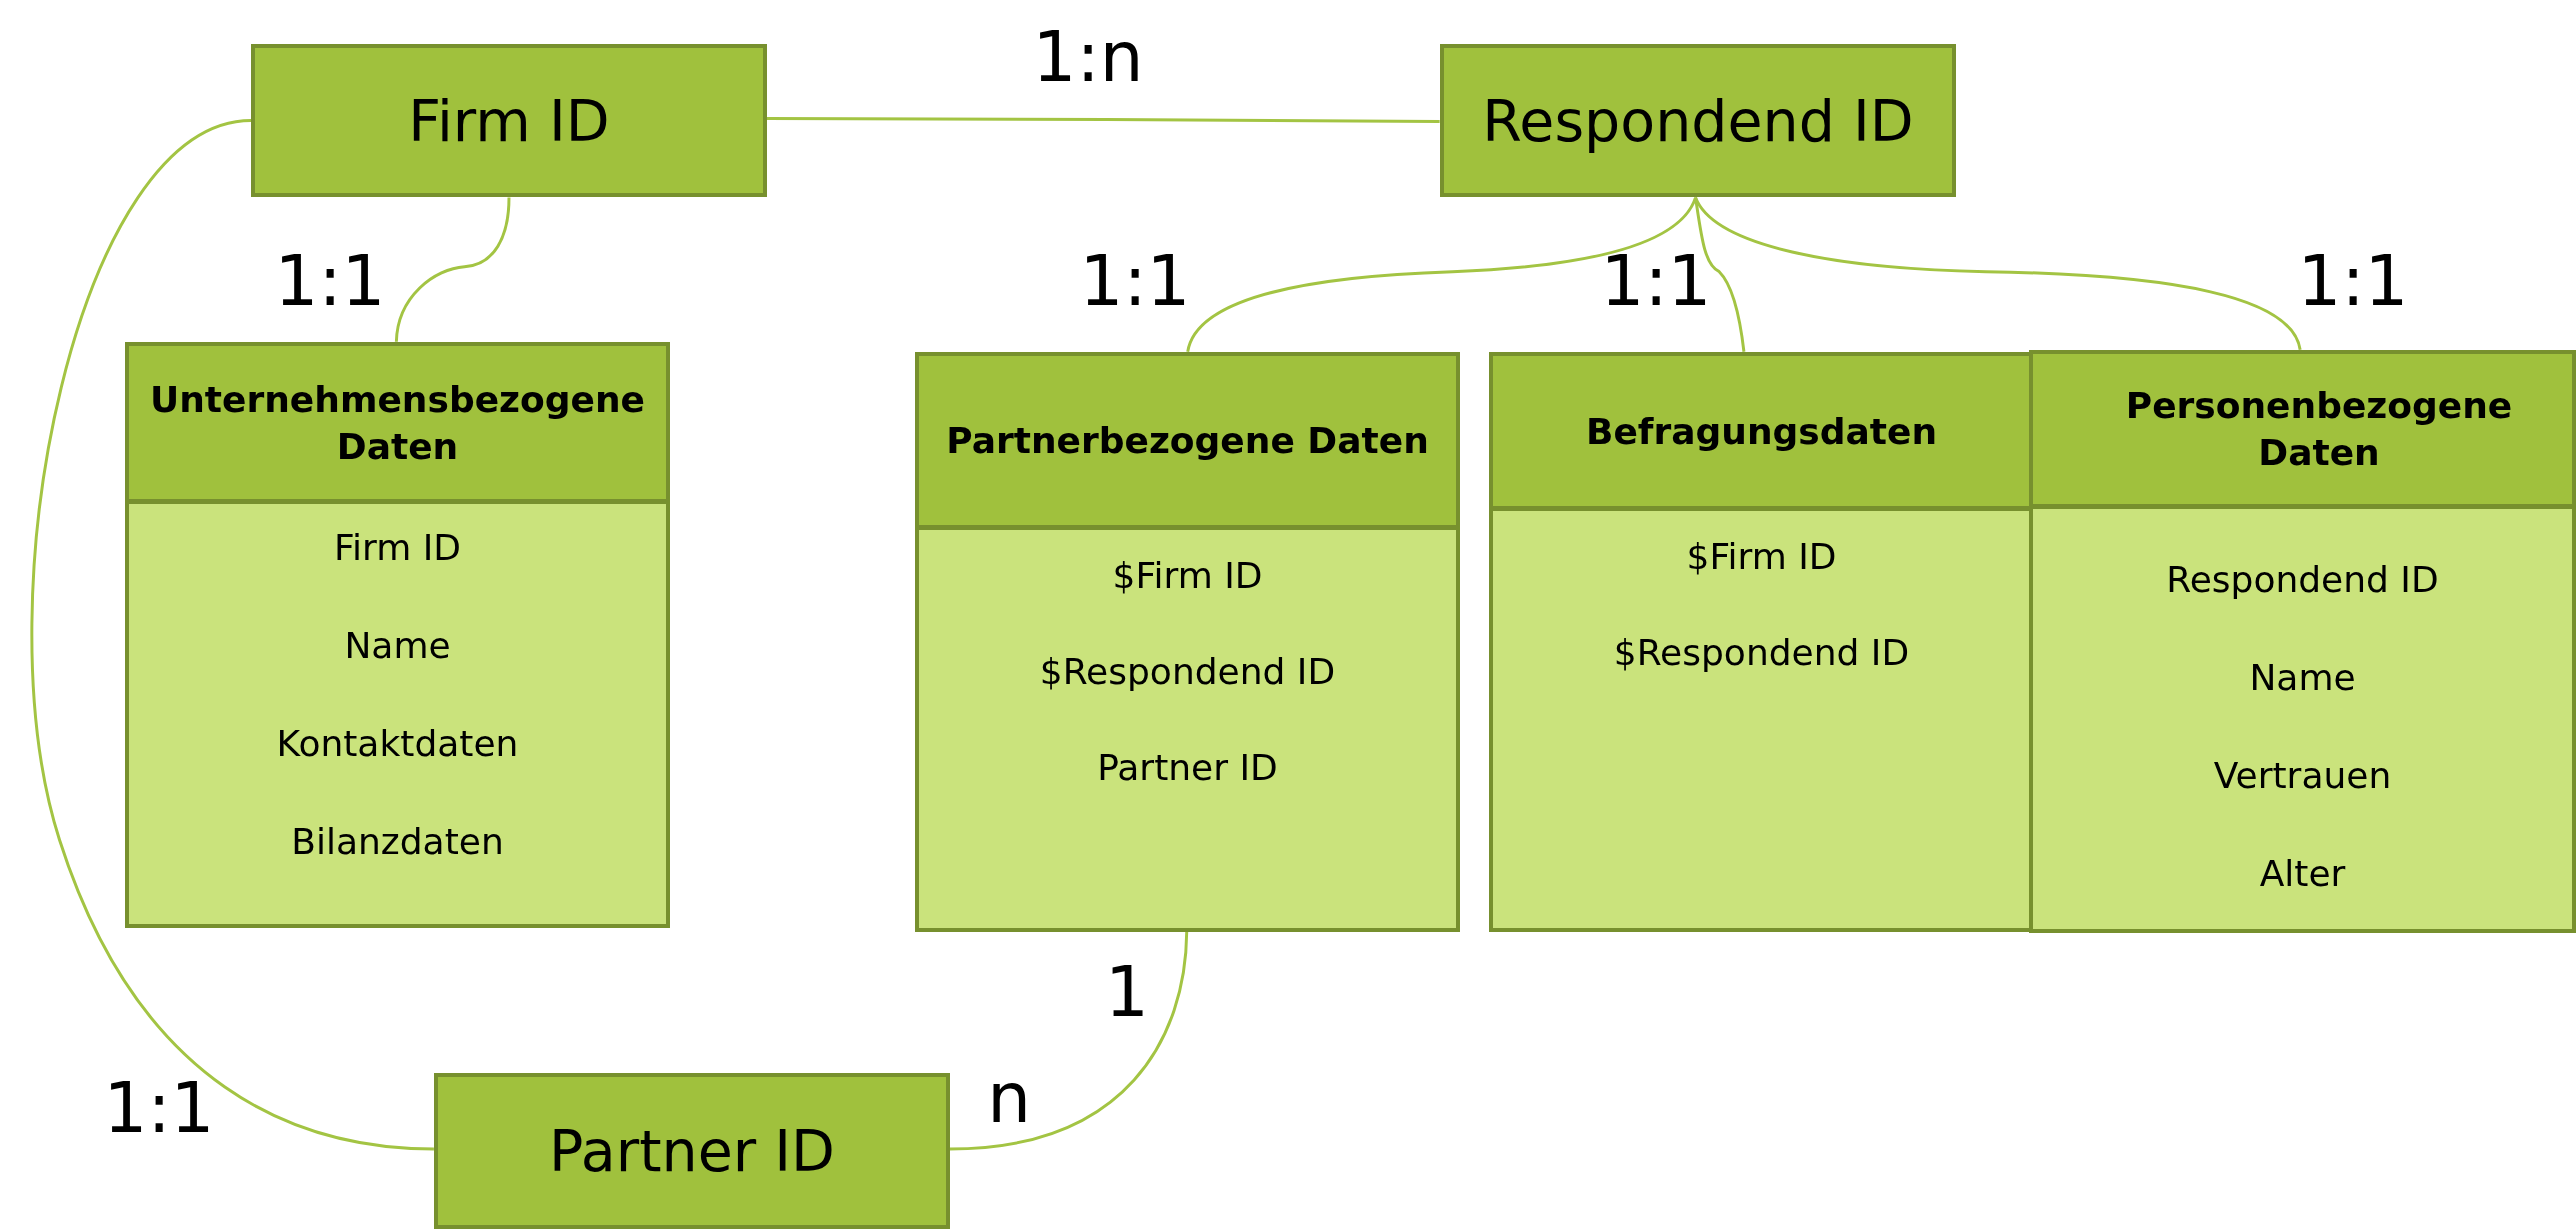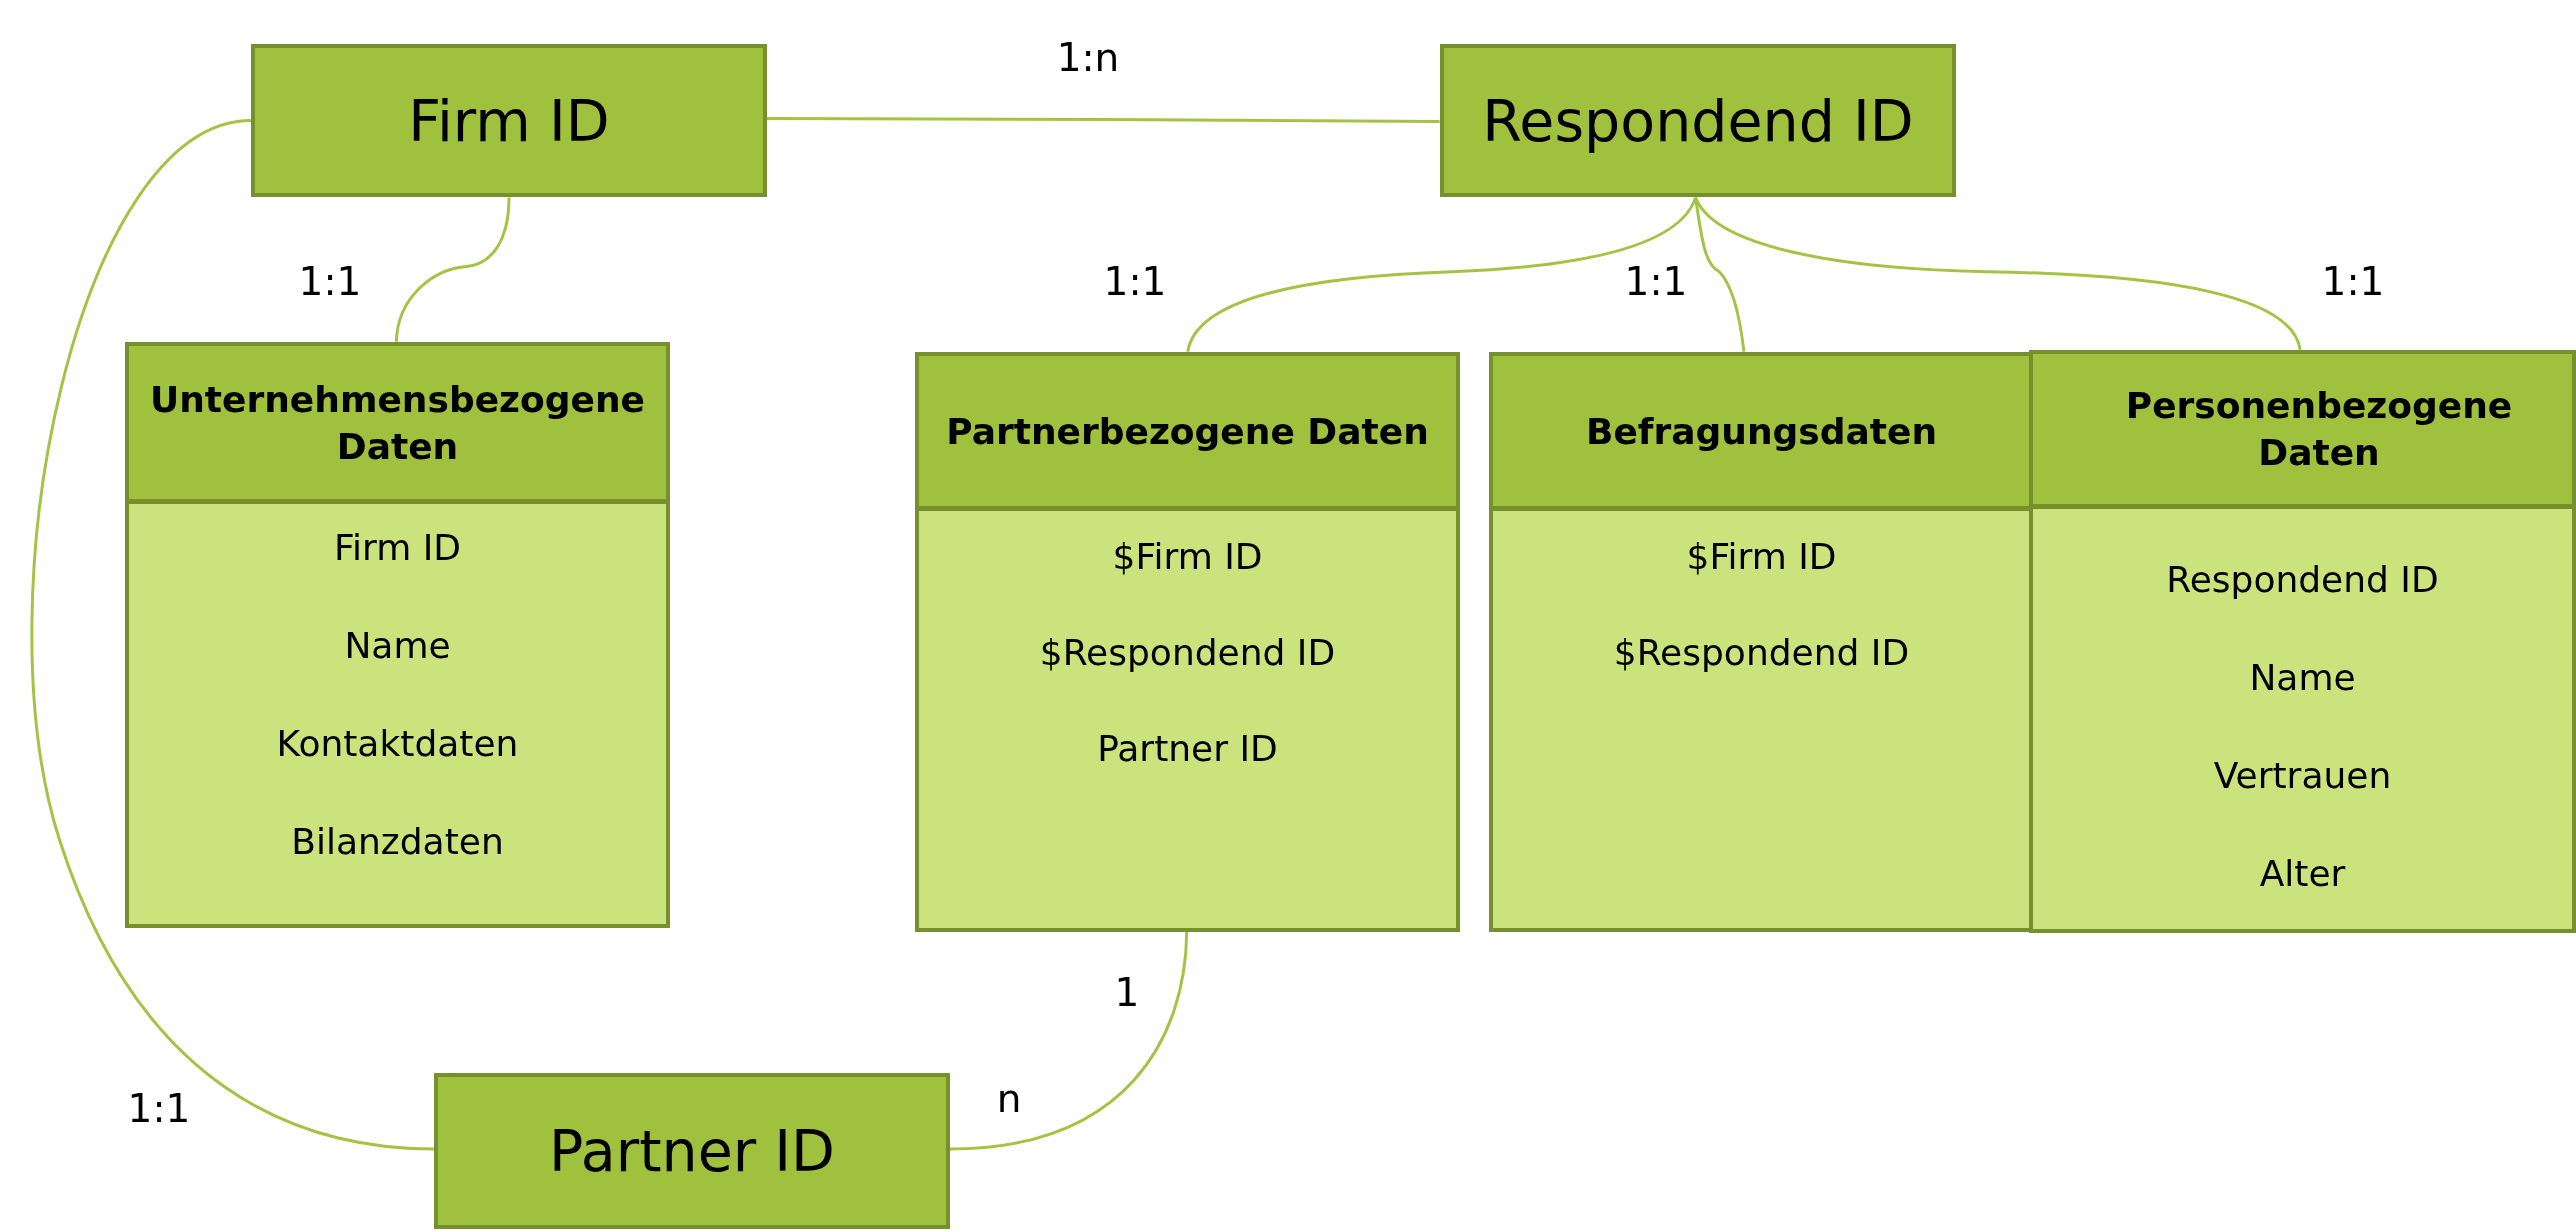--- a/index.html
+++ b/index.html
@@ -9,21 +9,21 @@
   .key-box { position:absolute; background:#a0c13d; border:4px solid #77902e;
              box-sizing:border-box; display:flex; align-items:center; justify-content:center;
              font-size:57px; }
   .entity { position:absolute; box-sizing:border-box; border:4px solid #77902e; background:#cae37c; }
   .entity .head { background:#a0c13d; border-bottom:5px solid #77902e; box-sizing:border-box;
                   display:flex; align-items:center; justify-content:center; text-align:center;
                   font-weight:bold; font-size:36px; line-height:47px; padding:0 10px; }
   .entity .body { display:flex; flex-direction:column; align-items:center; text-align:center;
                   font-size:36px; line-height:47px; }
   .entity .attr { }
-  .card { position:absolute; font-size:39px; line-height:57px; transform:translate(-50%,-50%); white-space:nowrap; }
+  .card { position:absolute; font-size:69px; line-height:57px; transform:translate(-50%,-50%); white-space:nowrap; }
 </style>
 </head>
 <body>
 
 <svg id="connectors" viewBox="0 0 2607 1246">
   <g fill="none" stroke="#a3c443" stroke-width="3">
     <path d="M776 120 L1120 121 L1457 123"></path>
     <path d="M515 200 C515 240 500 268 470 270 C440 272 402 300 401 346"></path>
     <path d="M1716 200 C1700 250 1600 270 1470 275 C1310 280 1210 305 1202 356"></path>
     <path d="M1716 200 C1722 240 1725 268 1740 275 C1755 290 1762 330 1765 356"></path>
@@ -51,21 +51,21 @@
   </div>
   <div class="body" style="padding-top:20px; gap:51px;">
     <span class="attr">Firm ID</span>
     <span class="attr">Name</span>
     <span class="attr">Kontaktdaten</span>
     <span class="attr">Bilanzdaten</span>
   </div>
 </div>
 
 <div class="entity" style="left:915px; top:352px; width:545px; height:580px;">
-  <div class="head" style="height:155px;">
+  <div class="head" style="height:174px;">
     <span>Partnerbezogene Daten</span>
   </div>
   <div class="body" style="padding-top:22px; gap:49px;">
     <span class="attr">$Firm ID</span>
     <span class="attr">$Respondend ID</span>
     <span class="attr">Partner ID</span>
   </div>
 </div>
 
 <div class="entity" style="left:1473px; top:352px; width:545px; height:580px;margin-left:16px;">

